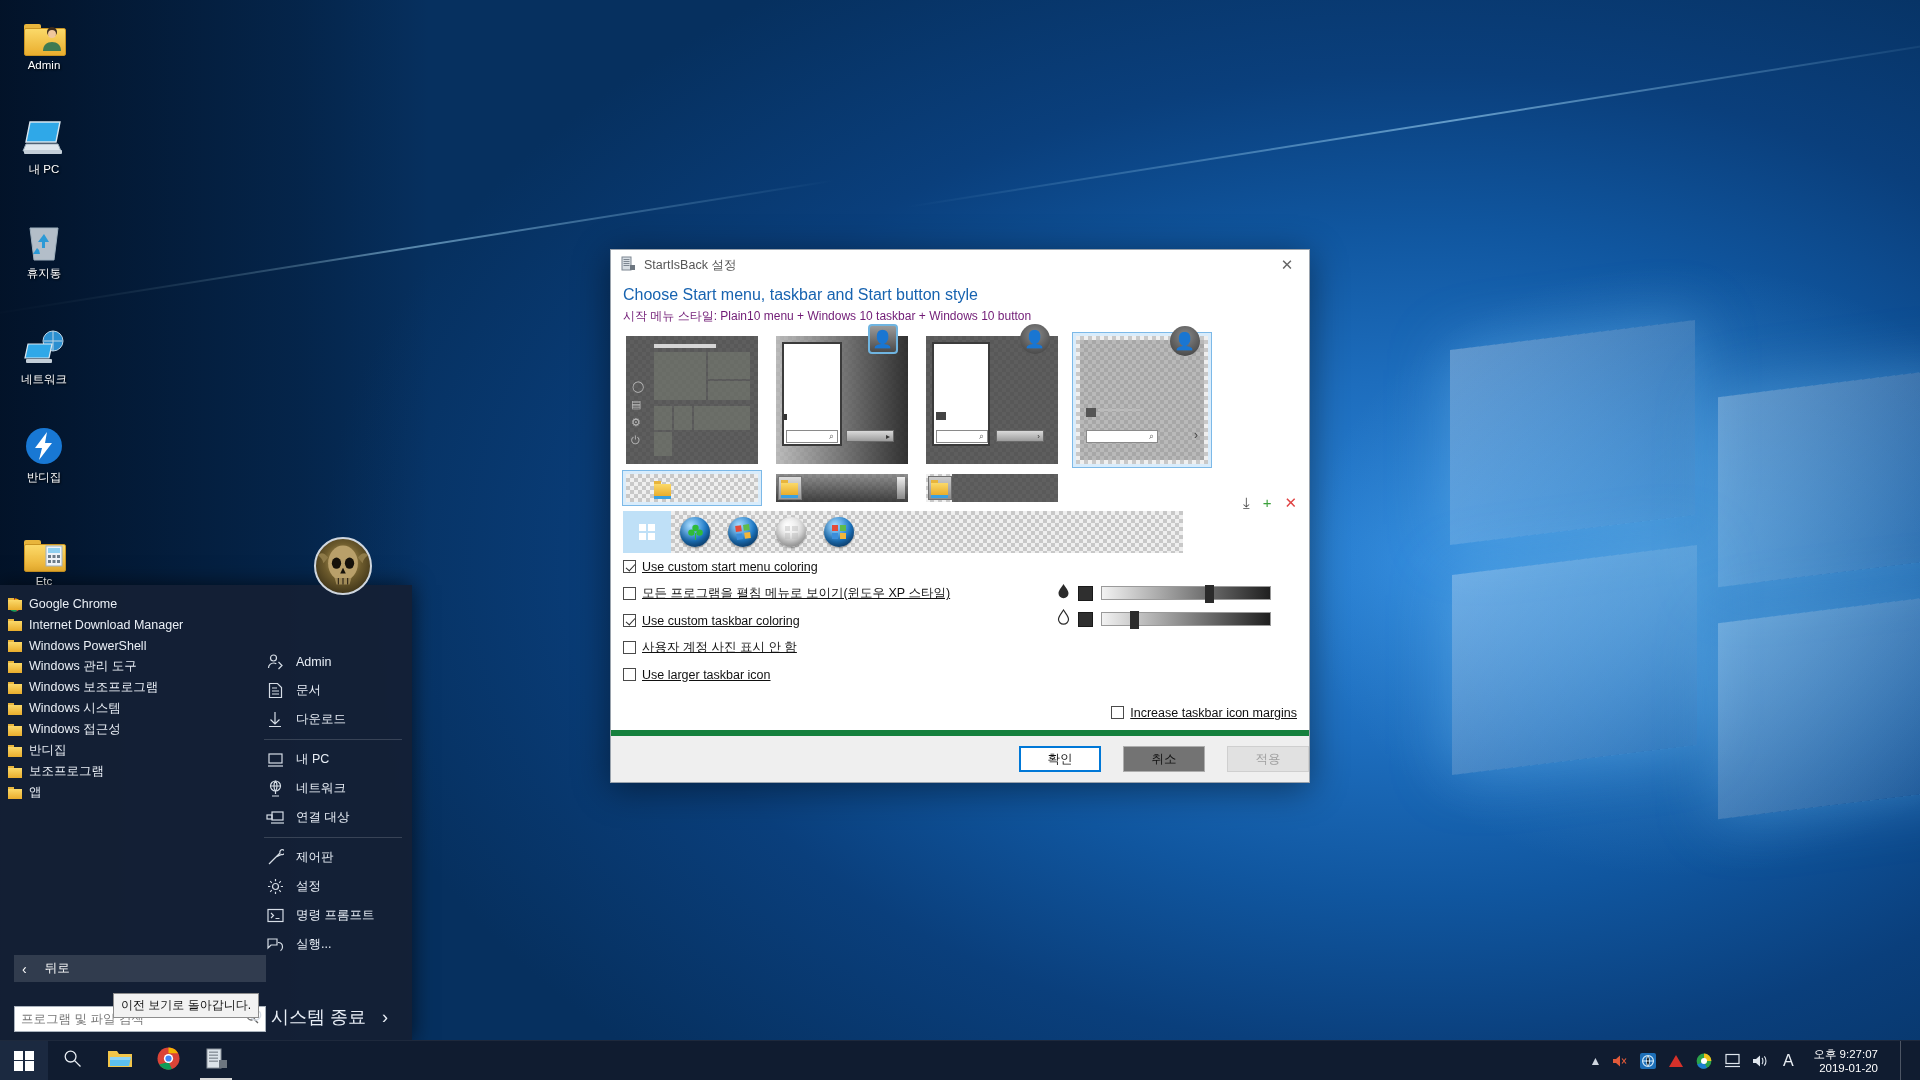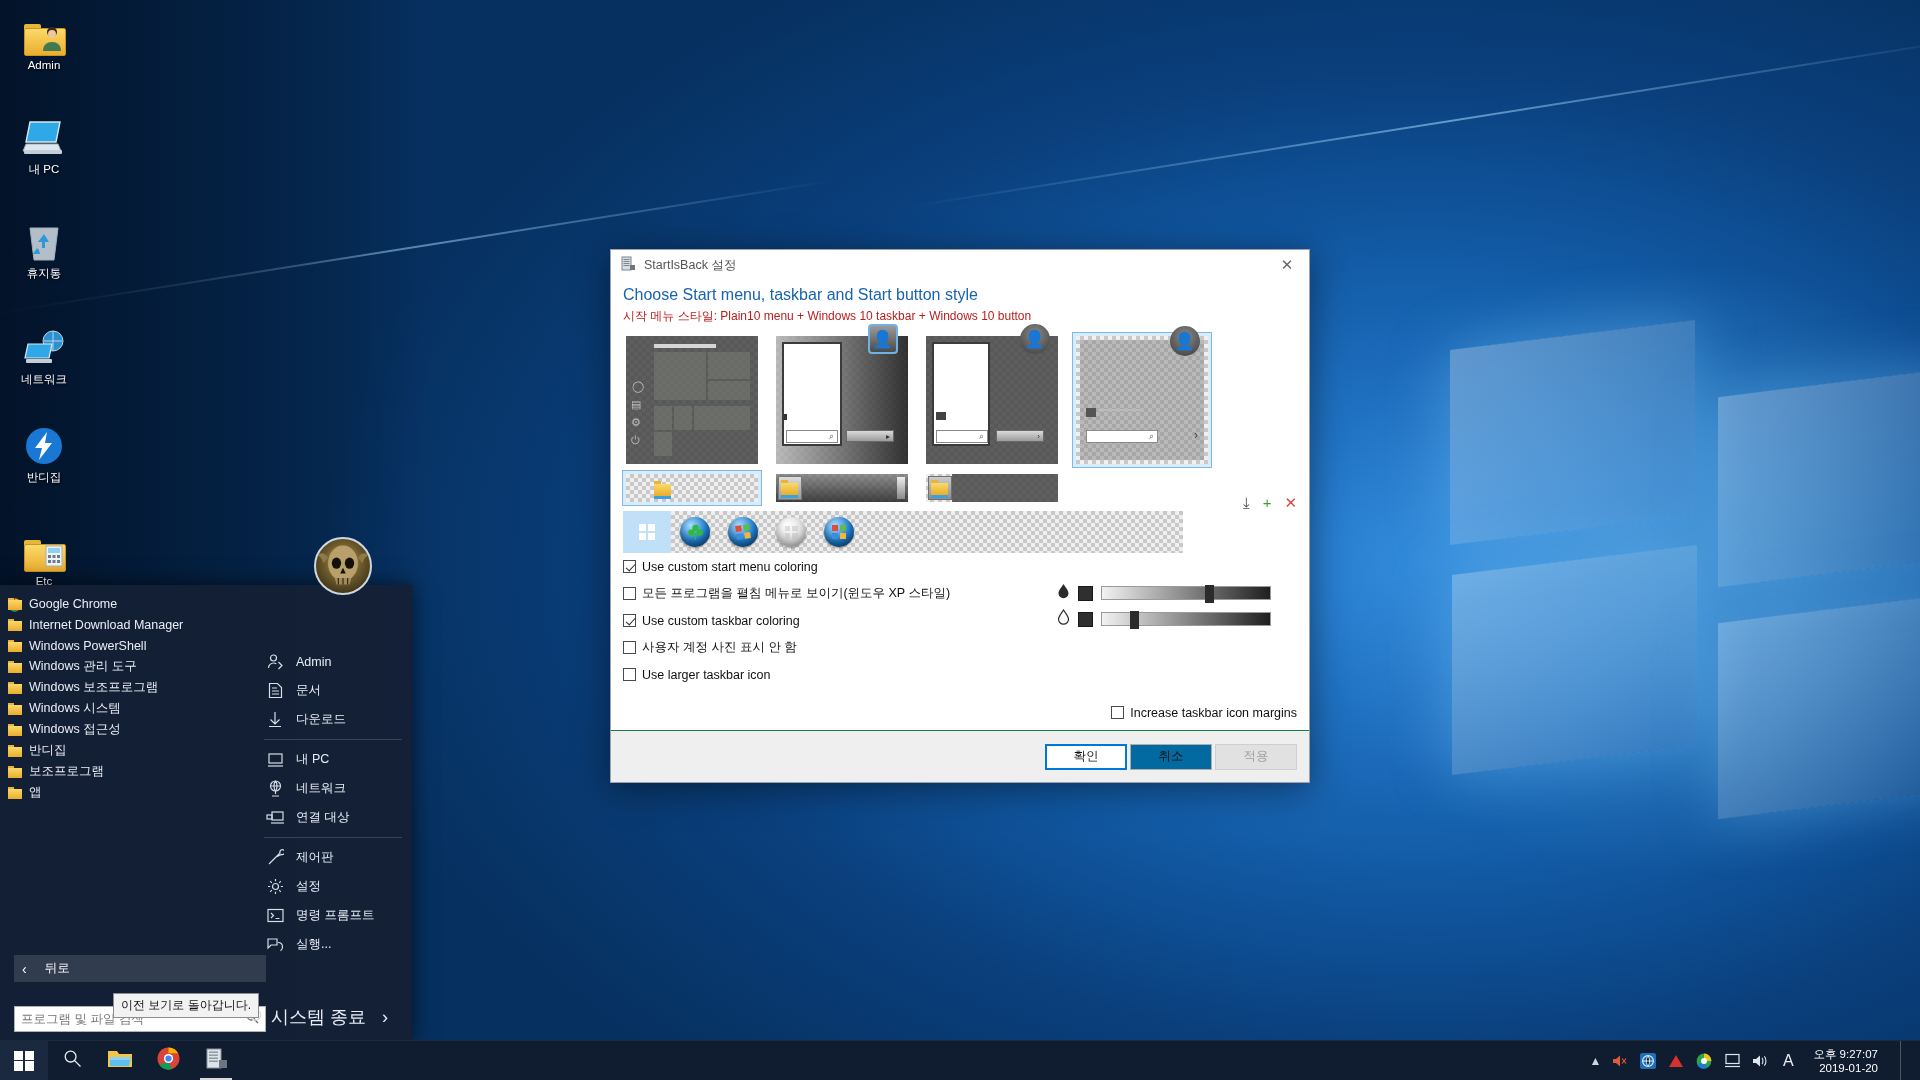--- a/index.html
+++ b/index.html
@@ -173,21 +173,21 @@
   #dlg-main { display:flex; flex: 1; min-height:0; }
   #dlg-nav { width: 124px; padding-top: 4px; flex: 0 0 124px; }
   .nav-item {
     height: 36px; display:flex; align-items:center; padding-left: 10px;
     font-size: 14px; color: #111; cursor: default;
   }
   .nav-item.selected { background: #e4e4e4; }
   #dlg-content { flex:1; padding: 6px 12px 0 12px; position: relative; }
 
   .h-blue { color:#1763b0; font-size: 16px; margin-bottom: 4px; }
-  .style-line { font-size: 12px; color: #b91c1c; margin-bottom: 8px; }
+  .style-line { font-size: 12px; color: #701a75; margin-bottom: 8px; }
   .style-line b { font-weight: normal; }
 
   
   .prow { display:flex; gap: 12px; }
   .thumb { position: relative; cursor: default; }
   .thumb.sel { background: #d9ecfb; outline: 1px solid #7cb9e8; }
 
   .pv-menu { width: 132px; height: 128px; position: relative; }
   .checker {
     background-image:
@@ -235,46 +235,46 @@
   }
   .orb.blue { background: radial-gradient(circle at 35% 28%, #a8dcff, #1f7fd0 55%, #0b3f76 100%); }
   .orb.white { background: radial-gradient(circle at 35% 28%, #fff, #e3e3e3 60%, #bdbdbd 100%); }
 
   .win-flag { width: 16px; height: 16px; display:grid; grid-template-columns:1fr 1fr; grid-template-rows:1fr 1fr; gap:1.6px; }
   .win-flag s { display:block; }
 
   .tools-row { position:absolute; right: 12px; top: 214px; display:flex; gap: 13px; font-size: 15px; }
 
   .section-title { color:#1763b0; font-size: 14.5px; margin: 7px 0 6px 0; }
-  .chk-row { display:flex; align-items:center; height: 27px; font-size: 12.5px; color:#111; cursor:default; }
+  .chk-row { display:flex; align-items:center; height: 27px; font-size: 12.5px; color:#111; cursor:default;text-decoration:underline; }
   .cb {
     width: 13px; height: 13px; border: 1px solid #4a4a4a; background:#fff;
     margin-right: 6px; flex:0 0 13px; position: relative;
   }
   .cb.on::after {
     content:''; position:absolute; left: 3.5px; top: 0.5px; width: 4px; height: 8px;
     border: solid #2b2b2b; border-width: 0 1.6px 1.6px 0; transform: rotate(42deg);
   }
 
   #slider-area { position: absolute; right: 12px; top: 300px; width: 240px; }
   .slide-row { display:flex; align-items:center; gap: 8px; height: 26px; }
   .swatch { width: 15px; height: 15px; background: #2f2f2f; border:1px solid #1a1a1a; }
   .track {
     position: relative; width: 170px; height: 14px;
     background: linear-gradient(90deg, #f2f2f2, #7d7d7d 55%, #1f1f1f);
     border: 1px solid #9a9a9a;
   }
   .knob { position:absolute; top:-2px; width: 9px; height: 18px; background: #2b2b2b; }
 
   #dlg-foot {
-    height: 52px; flex: 0 0 52px; background: #efefef; border-top:1px solid #15803d;
-    display:flex; align-items:center; justify-content:flex-end; gap: 3px; padding-right: 12px;
+    height: 52px; flex: 0 0 52px; background: #efefef; border-top:6px solid #15803d;
+    display:flex; align-items:center; justify-content:flex-end; gap: 22px; 
   }
   .dbtn {
-    width: 82px; height: 26px; font-size: 12.5px; background:#0369a1; border:1px solid #adadad;
+    width: 82px; height: 26px; font-size: 12.5px; background:#737373; border:1px solid #adadad;
     display:flex; align-items:center; justify-content:center; color:#111; cursor: default;
     font-family:"Liberation Sans", sans-serif;
   }
   .dbtn.primary { background:#fff; border: 2px solid #0078d7; }
   .dbtn.disabled { color:#a0a0a0; background:#e1e1e1; border-color:#cfcfcf; }
 </style>
 </head>
 <body>
 
 <div id="desktop">

